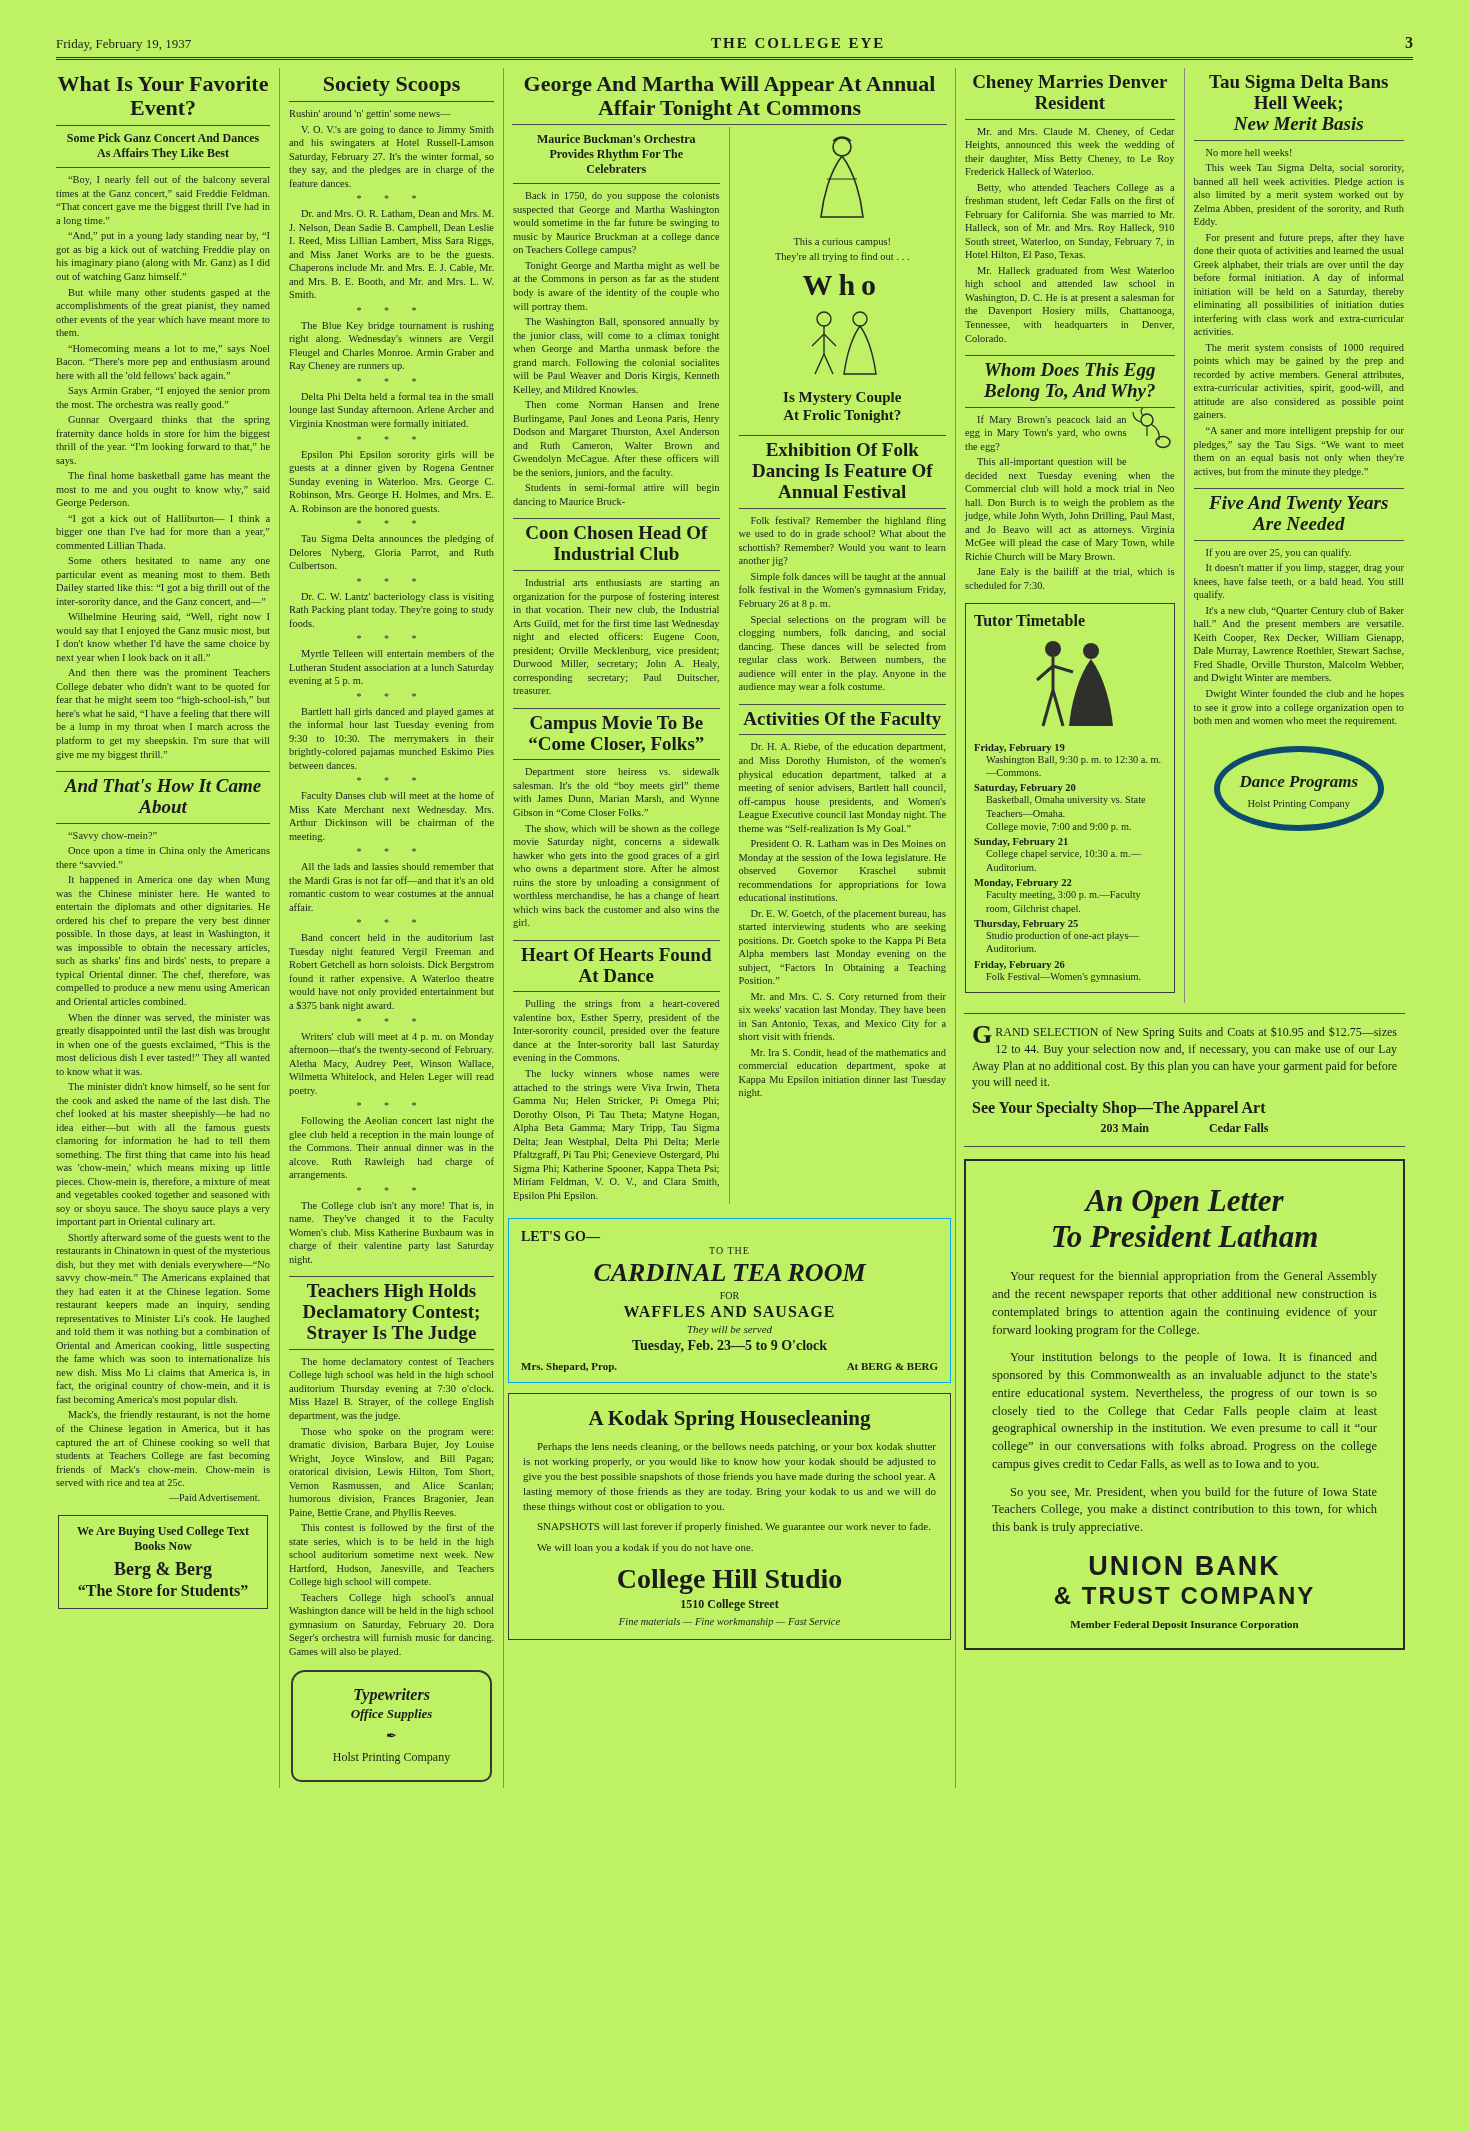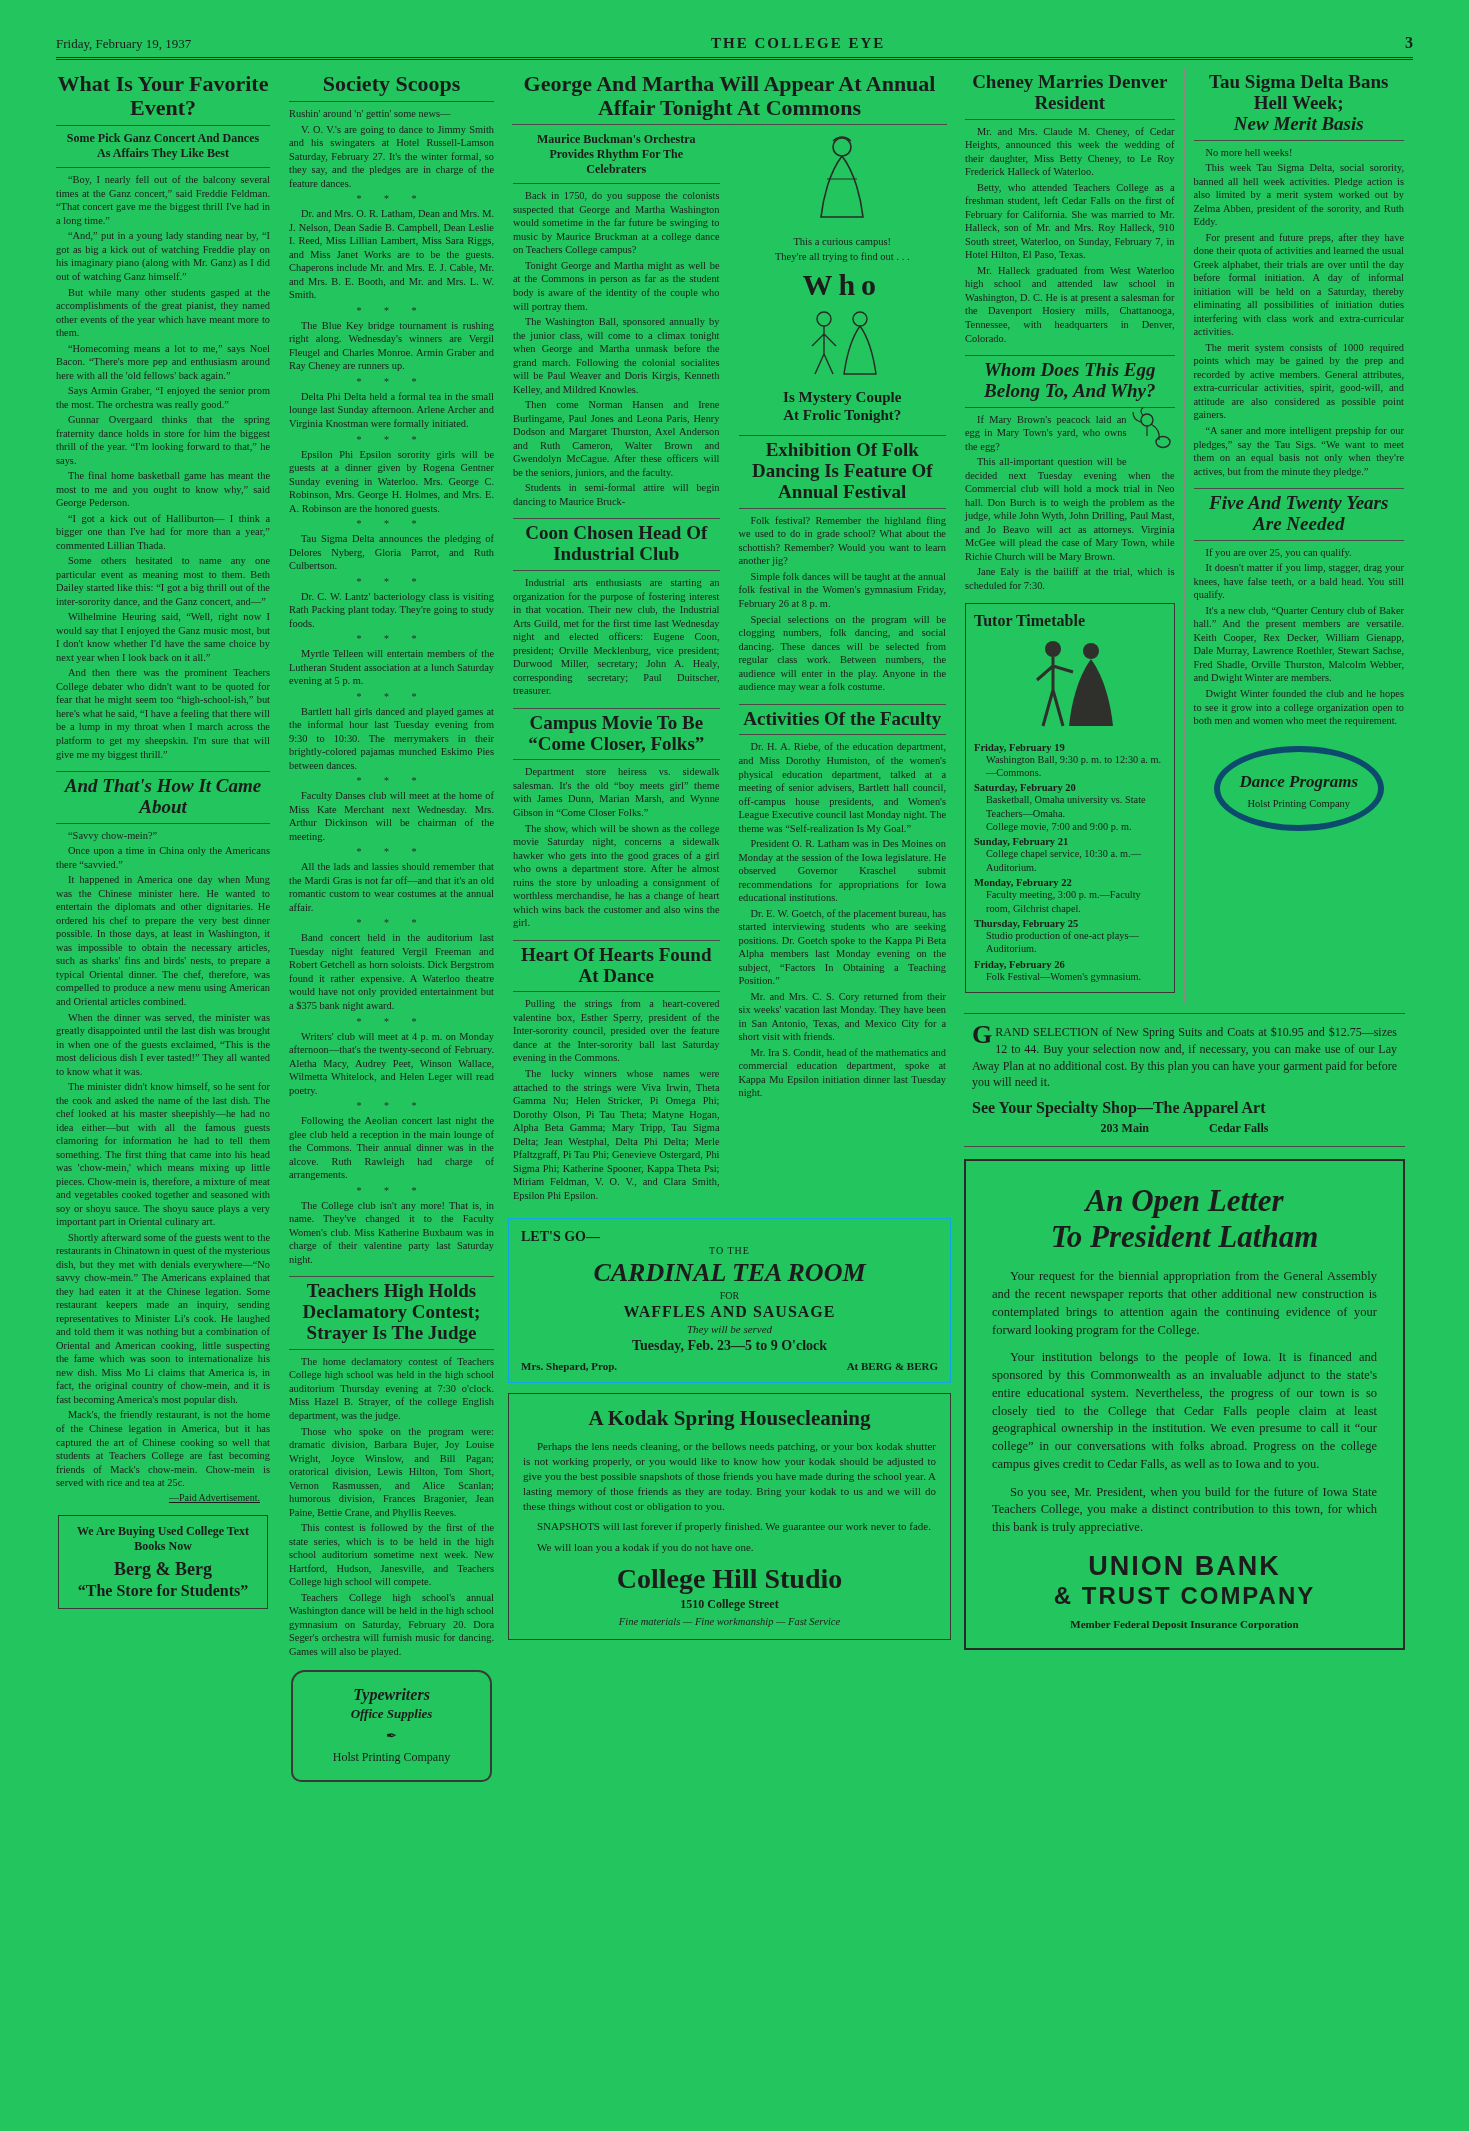--- a/index.html
+++ b/index.html
@@ -1,18 +1,18 @@
 <!DOCTYPE html>
 <html><head>
 <meta charset="utf-8">
 <style>
   * { box-sizing: border-box; }
   html,body { margin:0; padding:0; }
   body { background:#a8a6a1; font-family:"Liberation Serif", serif; color:#1c1c1c; }
-  .page { width:1469px; min-height:2131px; margin:0 auto; background:#22c55e; padding:34px 56px 30px; position:relative; box-shadow:0 0 12px rgba(0,0,0,.4);}
+  .page { width:1469px; min-height:2131px; margin:0 auto; background:#bef264; padding:34px 56px 30px; position:relative; box-shadow:0 0 12px rgba(0,0,0,.4);}
   
   .masthead { display:flex; justify-content:space-between; align-items:baseline; border-bottom:3px double #2a2a2a; padding-bottom:5px; }
   .m-date { font-size:13px; }
   .m-title { font-size:15px; font-weight:bold; letter-spacing:2px; }
   .m-page { font-size:16px; font-weight:bold; }
   
   .sheet { display:flex; margin-top:8px; align-items:stretch; }
   .col { padding:0 9px; border-right:1px solid #8a887f; }
   .colA { width:224px; padding-left:0; }
   .colB { width:224px; }
@@ -26,21 +26,21 @@
   
   .headline { font-size:22px; font-weight:bold; text-align:center; line-height:1.1; margin:4px 0 4px; }
   .headline.sm { font-size:19px; }
   .headline.it em, .headline em { font-style:italic; }
   .deck { font-size:12px; font-weight:bold; text-align:center; line-height:1.25; margin:5px 6px 6px; }
   .rule { border-top:1px solid #4c4a45; margin:5px 0; }
   .rule.sp { margin:10px 0 4px; }
   .bodytext p { margin:0 0 2px; text-indent:12px; text-align:justify; font-size:10.4px; line-height:1.3; }
   .lead { font-size:10.4px; line-height:1.3; margin:0 0 2px; }
   .star-sep { text-align:center; letter-spacing:10px; font-size:10px; margin:3px 0; color:#2a2a2a; }
-  .signoff { font-size:10px; text-align:right; margin:2px 10px 8px 0;text-decoration:underline; }
+  .signoff { font-size:10px; text-align:right; margin:2px 10px 8px 0; }
   
   .boxad { border:1px solid #3a3a35; margin:12px 2px 6px; padding:8px; text-align:center; }
   .berg .l1 { font-size:12px; font-weight:bold; line-height:1.3; }
   .berg .name { font-size:18px; font-weight:bold; margin:4px 0 2px; }
   .berg .tag { font-size:16px; font-weight:bold; }
   .typew { border-radius:14px 14px 10px 10px; border-width:2px; padding:14px 8px; }
   .typew .l1 { font-size:16px; font-weight:bold; font-style:italic; }
   .typew .l2 { font-size:13px; font-weight:bold; font-style:italic; margin-top:2px; }
   .typew .orn { font-size:13px; margin:6px 0; }
   .typew .co { font-size:12px; line-height:1.3; }

